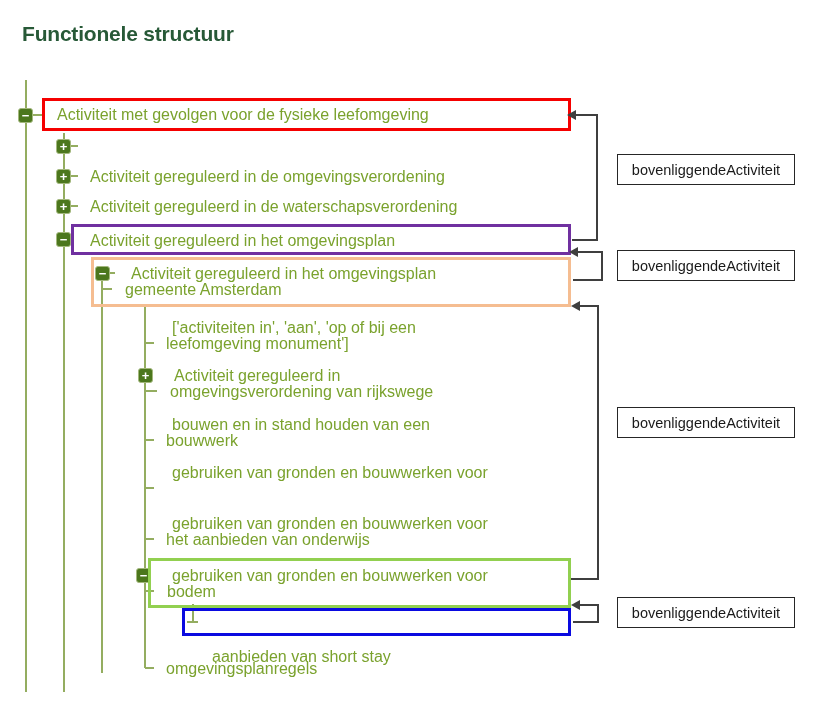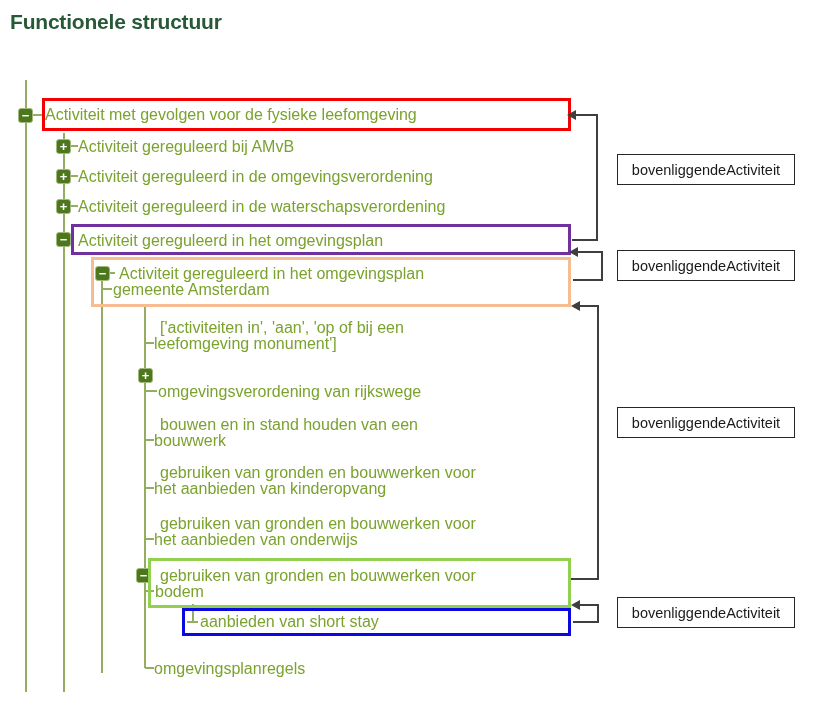--- a/index.html
+++ b/index.html
@@ -1,21 +1,21 @@
 <!DOCTYPE html>
 <html style="--title: #275937; --tree-text: #7aa22d; --tree-line: #94ad60; --icon-bg: #4c771d; --icon-border: #a3b87d; --highlight-red: #f50000; --highlight-purple: #7030a0; --highlight-orange: #f5bd91; --highlight-green: #92d050; --highlight-blue: #0a0ae0; --connector: #3f3f3f; --label-border: #262626; --label-text: #1a1a1a;"><head>
 <meta charset="utf-8">
 <style>
   html,body{margin:0;padding:0;background:#fff;}
   #page{position:relative;width:838px;height:707px;background:#fff;overflow:hidden;
         font-family:"Liberation Sans",sans-serif;}
-  .title{position:absolute;left:10px;top:10px;margin:0;font-size:21px;font-weight:bold;
+  .title{position:absolute;left:10px;top:10px;margin:12px;font-size:21px;font-weight:bold;
          color:var(--title,#275937);letter-spacing:-0.2px;}
   .t{position:absolute;font-size:16px;line-height:17px;white-space:nowrap;
-     color:var(--tree-text,#7aa22d);cursor:default;}
+     color:var(--tree-text,#7aa22d);cursor:default;padding-left:12px;}
   .vline{position:absolute;width:2px;background:var(--tree-line,#94ad60);}
   .hline{position:absolute;height:2px;background:var(--tree-line,#94ad60);}
   .toggle{position:absolute;width:15px;height:15px;box-sizing:border-box;
           background:var(--icon-bg,#4c771d);border:1px solid var(--icon-border,#a3b87d);
           border-radius:3px;color:#fff;font-weight:bold;font-size:13px;
           display:flex;align-items:center;justify-content:center;line-height:1;cursor:pointer;}
   .hl{position:absolute;box-sizing:border-box;border:3px solid #000;background:transparent;pointer-events:none;}
   .cline{position:absolute;background:var(--connector,#3f3f3f);}
   .arrow-left{position:absolute;width:0;height:0;
               border-top:5px solid transparent;border-bottom:5px solid transparent;
@@ -56,38 +56,37 @@
   <div class="toggle" style="left:18px;top:108px">−</div>
   <div class="toggle" style="left:56px;top:139px">+</div>
   <div class="toggle" style="left:56px;top:169px">+</div>
   <div class="toggle" style="left:56px;top:199px">+</div>
   <div class="toggle" style="left:56px;top:232px">−</div>
   <div class="toggle" style="left:95px;top:266px">−</div>
   <div class="toggle" style="left:138px;top:368px">+</div>
   <div class="toggle" style="left:136px;top:568px">−</div>
 
   <span class="t" style="left:45px;top:106px">Activiteit met gevolgen voor de fysieke leefomgeving</span>
-  <span class="t" style="left:78px;top:138px">Activiteit gereguleerd bij AMvB</span>
   <span class="t" style="left:78px;top:168px">Activiteit gereguleerd in de omgevingsverordening</span>
   <span class="t" style="left:78px;top:198px">Activiteit gereguleerd in de waterschapsverordening</span>
   <span class="t" style="left:78px;top:232px">Activiteit gereguleerd in het omgevingsplan</span>
   <span class="t" style="left:119px;top:265px">Activiteit gereguleerd in het omgevingsplan</span>
   <span class="t" style="left:160px;top:319px">['activiteiten in', 'aan', 'op of bij een</span>
   <span class="t" style="left:113px;top:281px">gemeente Amsterdam</span>
   <span class="t" style="left:154px;top:335px">leefomgeving monument']</span>
+  <span class="t" style="left:162px;top:367px">Activiteit gereguleerd in</span>
   <span class="t" style="left:158px;top:383px">omgevingsverordening van rijkswege</span>
   <span class="t" style="left:160px;top:416px">bouwen en in stand houden van een</span>
   <span class="t" style="left:154px;top:432px">bouwwerk</span>
   <span class="t" style="left:160px;top:464px">gebruiken van gronden en bouwwerken voor</span>
-  <span class="t" style="left:154px;top:480px">het aanbieden van kinderopvang</span>
   <span class="t" style="left:160px;top:515px">gebruiken van gronden en bouwwerken voor</span>
   <span class="t" style="left:154px;top:531px">het aanbieden van onderwijs</span>
   <span class="t" style="left:160px;top:567px">gebruiken van gronden en bouwwerken voor</span>
   <span class="t" style="left:155px;top:583px">bodem</span>
-  <span class="t" style="left:200px;top:613px">aanbieden van short stay</span>
+  <span class="t" style="left:200px;top:648px">aanbieden van short stay</span>
   <span class="t" style="left:154px;top:660px">omgevingsplanregels</span>
 
   <div class="hl" style="left:42px;top:98px;width:529px;height:33px;border-color:var(--highlight-red)"></div>
   <div class="hl" style="left:71px;top:224px;width:500px;height:31px;border-color:var(--highlight-purple)"></div>
   <div class="hl" style="left:91px;top:257px;width:480px;height:50px;border-color:var(--highlight-orange)"></div>
   <div class="hl" style="left:148px;top:558px;width:423px;height:50px;border-color:var(--highlight-green)"></div>
   <div class="hl" style="left:182px;top:608px;width:389px;height:28px;border-color:var(--highlight-blue)"></div>
 
   <div class="cline" style="left:596px;top:114px;width:2px;height:127px"></div>
   <div class="cline" style="left:572px;top:239px;width:26px;height:2px"></div>

